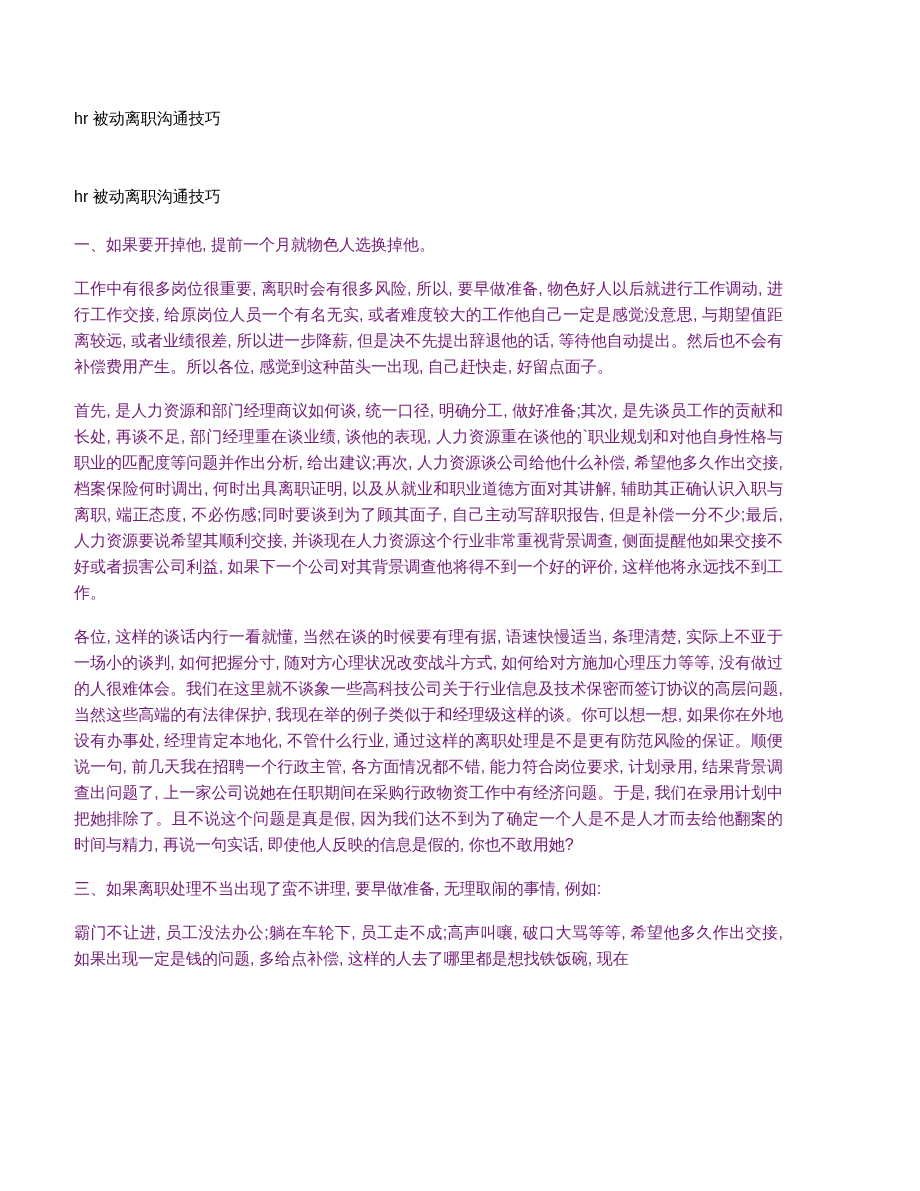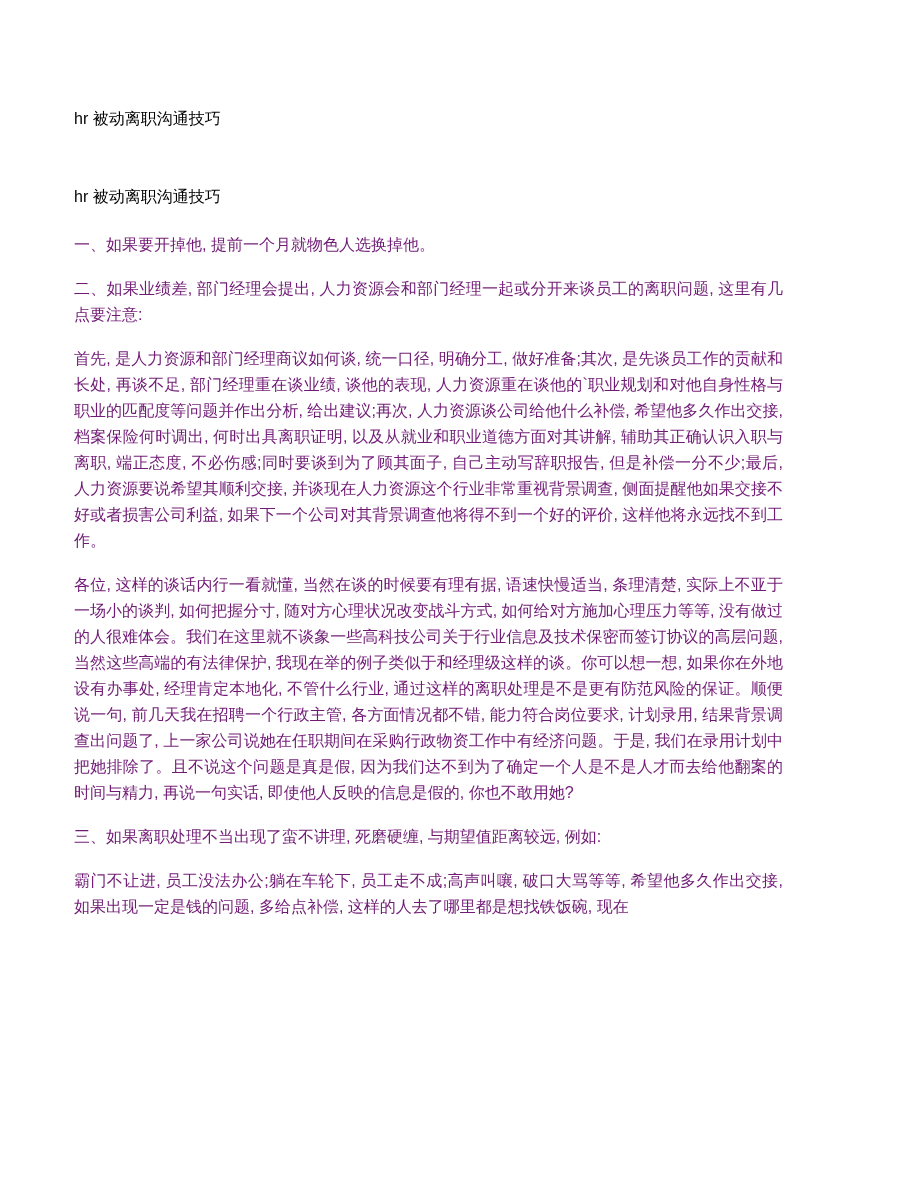--- a/index.html
+++ b/index.html
@@ -37,18 +37,18 @@
     word-break: break-all;
   }
 </style>
 </head>
 <body>
 
 <div class="page">
   <p class="doc-title">hr 被动离职沟通技巧</p>
   <p class="doc-title repeat">hr 被动离职沟通技巧</p>
   <p class="para">一、如果要开掉他, 提前一个月就物色人选换掉他。</p>
-  <p class="para">二、如果业绩差, 部门经理会提出, 人力资源会和部门经理一起或分开来谈员工的离职问题, 这里有几点要注意:</p>
+  <p class="para">工作中有很多岗位很重要, 离职时会有很多风险, 所以, 要早做准备, 物色好人以后就进行工作调动, 进行工作交接, 给原岗位人员一个有名无实, 或者难度较大的工作他自己一定是感觉没意思, 与期望值距离较远, 或者业绩很差, 所以进一步降薪, 但是决不先提出辞退他的话, 等待他自动提出。然后也不会有补偿费用产生。所以各位, 感觉到这种苗头一出现, 自己赶快走, 好留点面子。</p>
   <p class="para">首先, 是人力资源和部门经理商议如何谈, 统一口径, 明确分工, 做好准备;其次, 是先谈员工作的贡献和长处, 再谈不足, 部门经理重在谈业绩, 谈他的表现, 人力资源重在谈他的`职业规划和对他自身性格与职业的匹配度等问题并作出分析, 给出建议;再次, 人力资源谈公司给他什么补偿, 希望他多久作出交接, 档案保险何时调出, 何时出具离职证明, 以及从就业和职业道德方面对其讲解, 辅助其正确认识入职与离职, 端正态度, 不必伤感;同时要谈到为了顾其面子, 自己主动写辞职报告, 但是补偿一分不少;最后, 人力资源要说希望其顺利交接, 并谈现在人力资源这个行业非常重视背景调查, 侧面提醒他如果交接不好或者损害公司利益, 如果下一个公司对其背景调查他将得不到一个好的评价, 这样他将永远找不到工作。</p>
   <p class="para">各位, 这样的谈话内行一看就懂, 当然在谈的时候要有理有据, 语速快慢适当, 条理清楚, 实际上不亚于一场小的谈判, 如何把握分寸, 随对方心理状况改变战斗方式, 如何给对方施加心理压力等等, 没有做过的人很难体会。我们在这里就不谈象一些高科技公司关于行业信息及技术保密而签订协议的高层问题, 当然这些高端的有法律保护, 我现在举的例子类似于和经理级这样的谈。你可以想一想, 如果你在外地设有办事处, 经理肯定本地化, 不管什么行业, 通过这样的离职处理是不是更有防范风险的保证。顺便说一句, 前几天我在招聘一个行政主管, 各方面情况都不错, 能力符合岗位要求, 计划录用, 结果背景调查出问题了, 上一家公司说她在任职期间在采购行政物资工作中有经济问题。于是, 我们在录用计划中把她排除了。且不说这个问题是真是假, 因为我们达不到为了确定一个人是不是人才而去给他翻案的时间与精力, 再说一句实话, 即使他人反映的信息是假的, 你也不敢用她?</p>
-  <p class="para">三、如果离职处理不当出现了蛮不讲理, 死磨硬缠, 与期望值距离较远, 例如:</p>
+  <p class="para">三、如果离职处理不当出现了蛮不讲理, 要早做准备, 无理取闹的事情, 例如:</p>
   <p class="para">霸门不让进, 员工没法办公;躺在车轮下, 员工走不成;高声叫嚷, 破口大骂等等, 希望他多久作出交接, 如果出现一定是钱的问题, 多给点补偿, 这样的人去了哪里都是想找铁饭碗, 现在</p>
 </div>
 
 </body></html>

